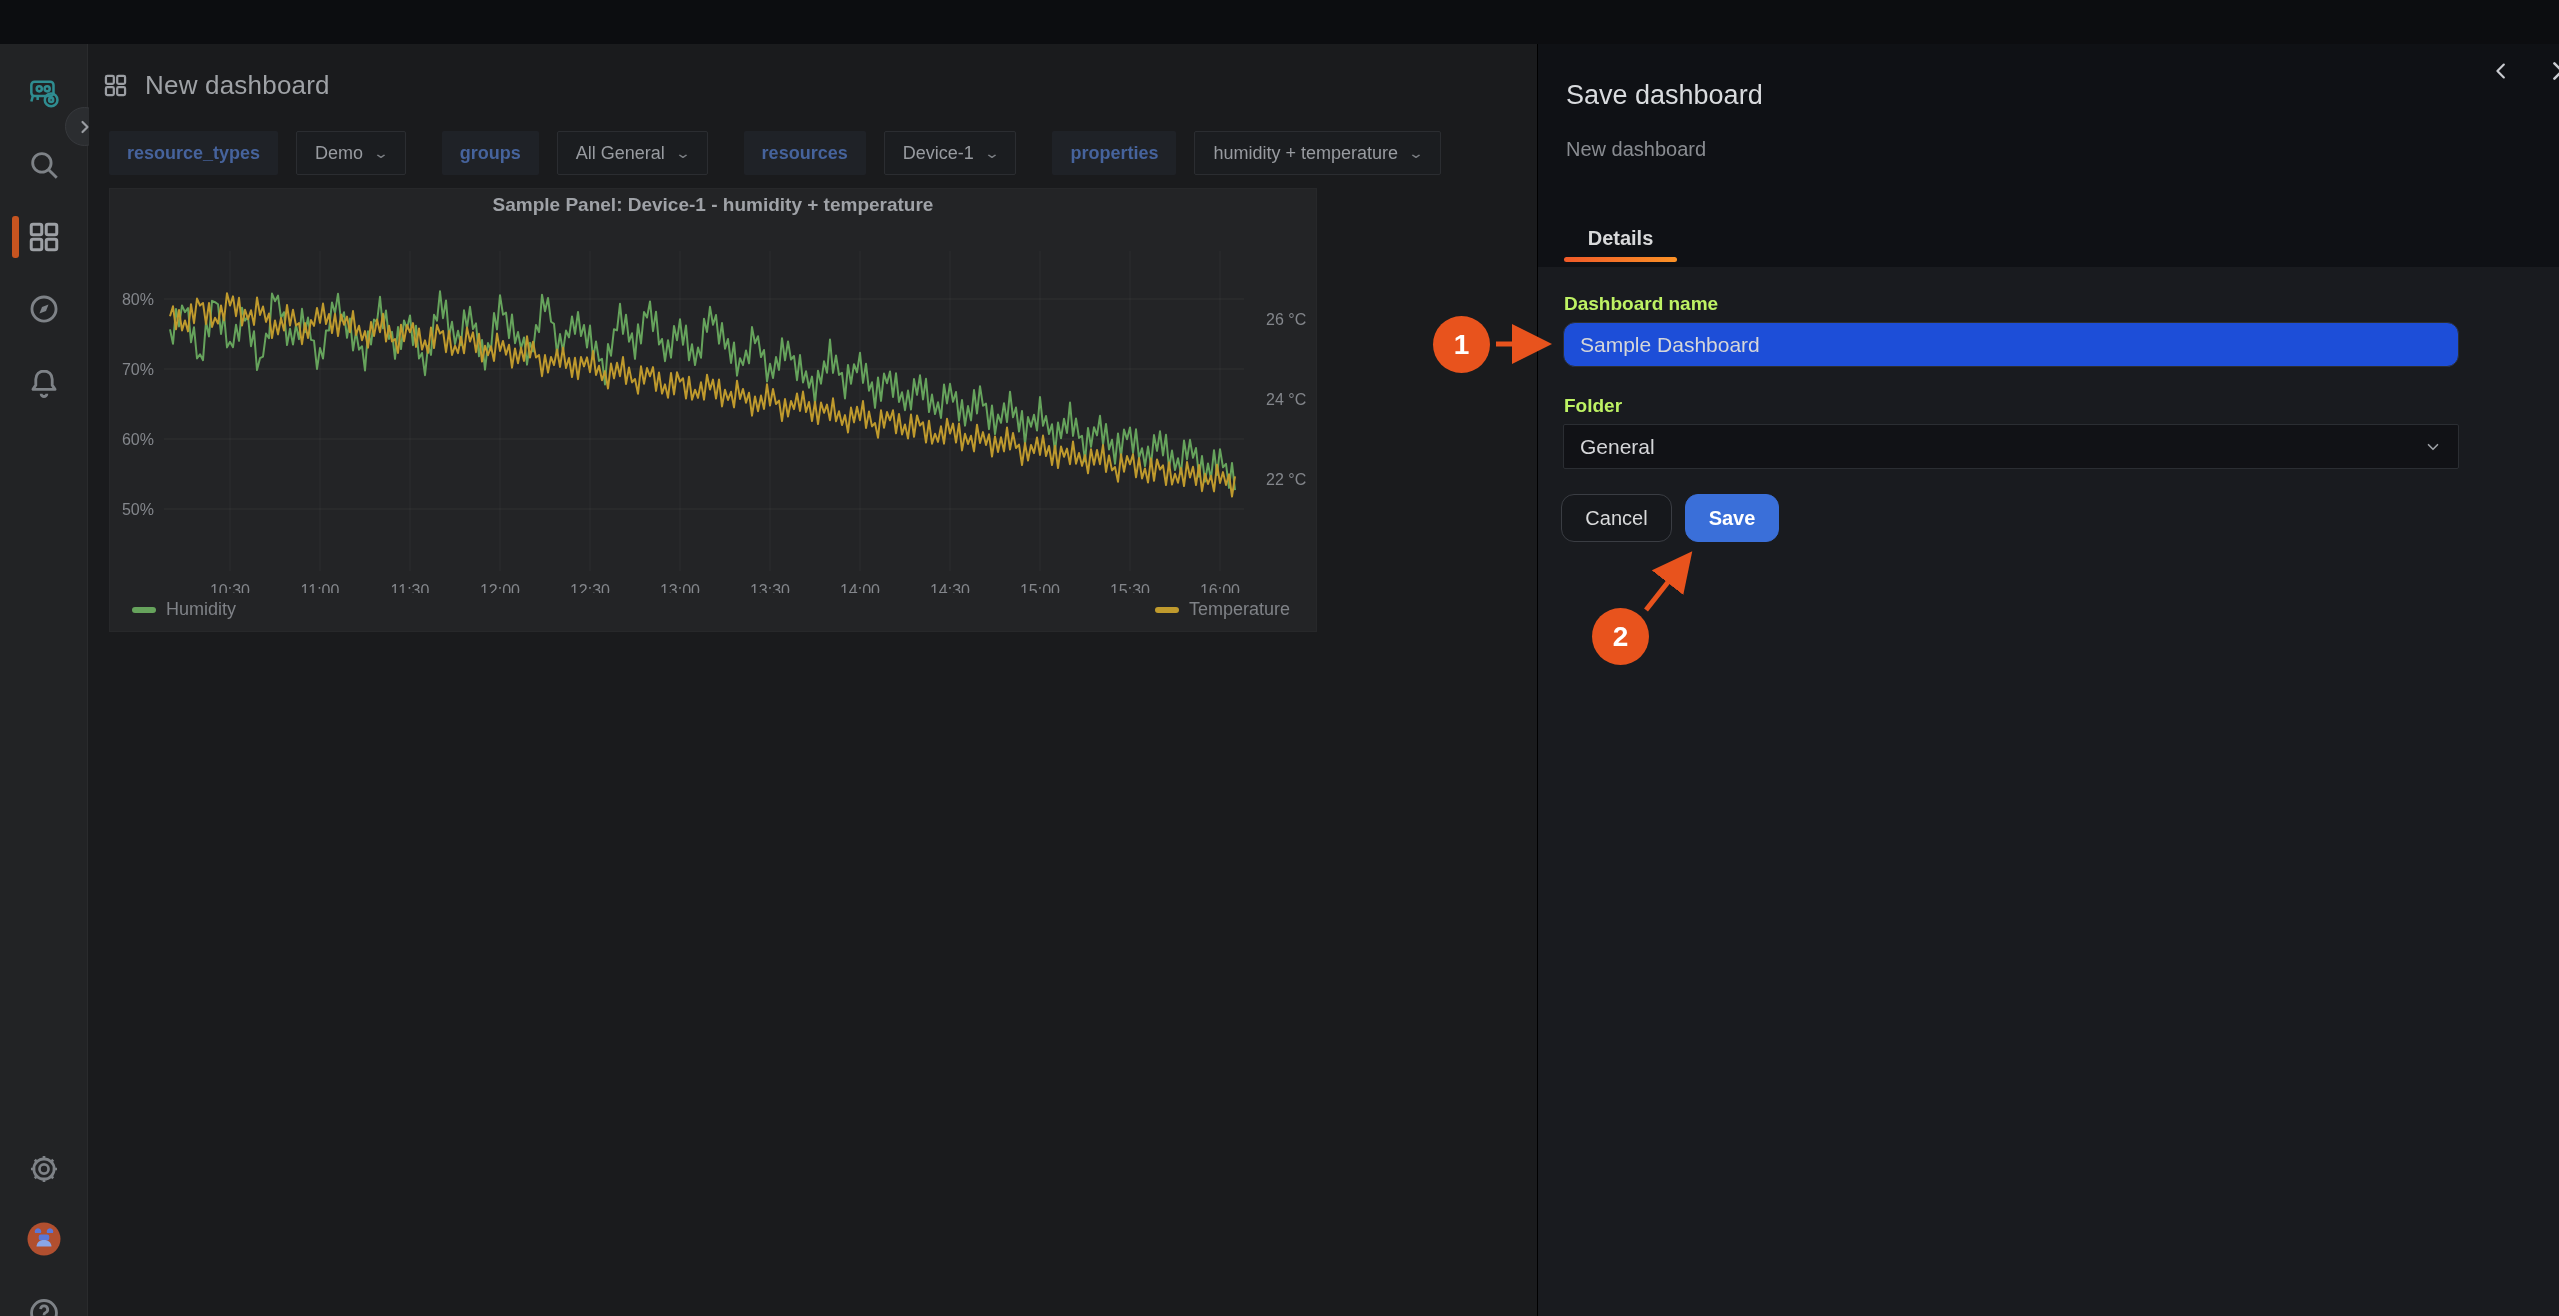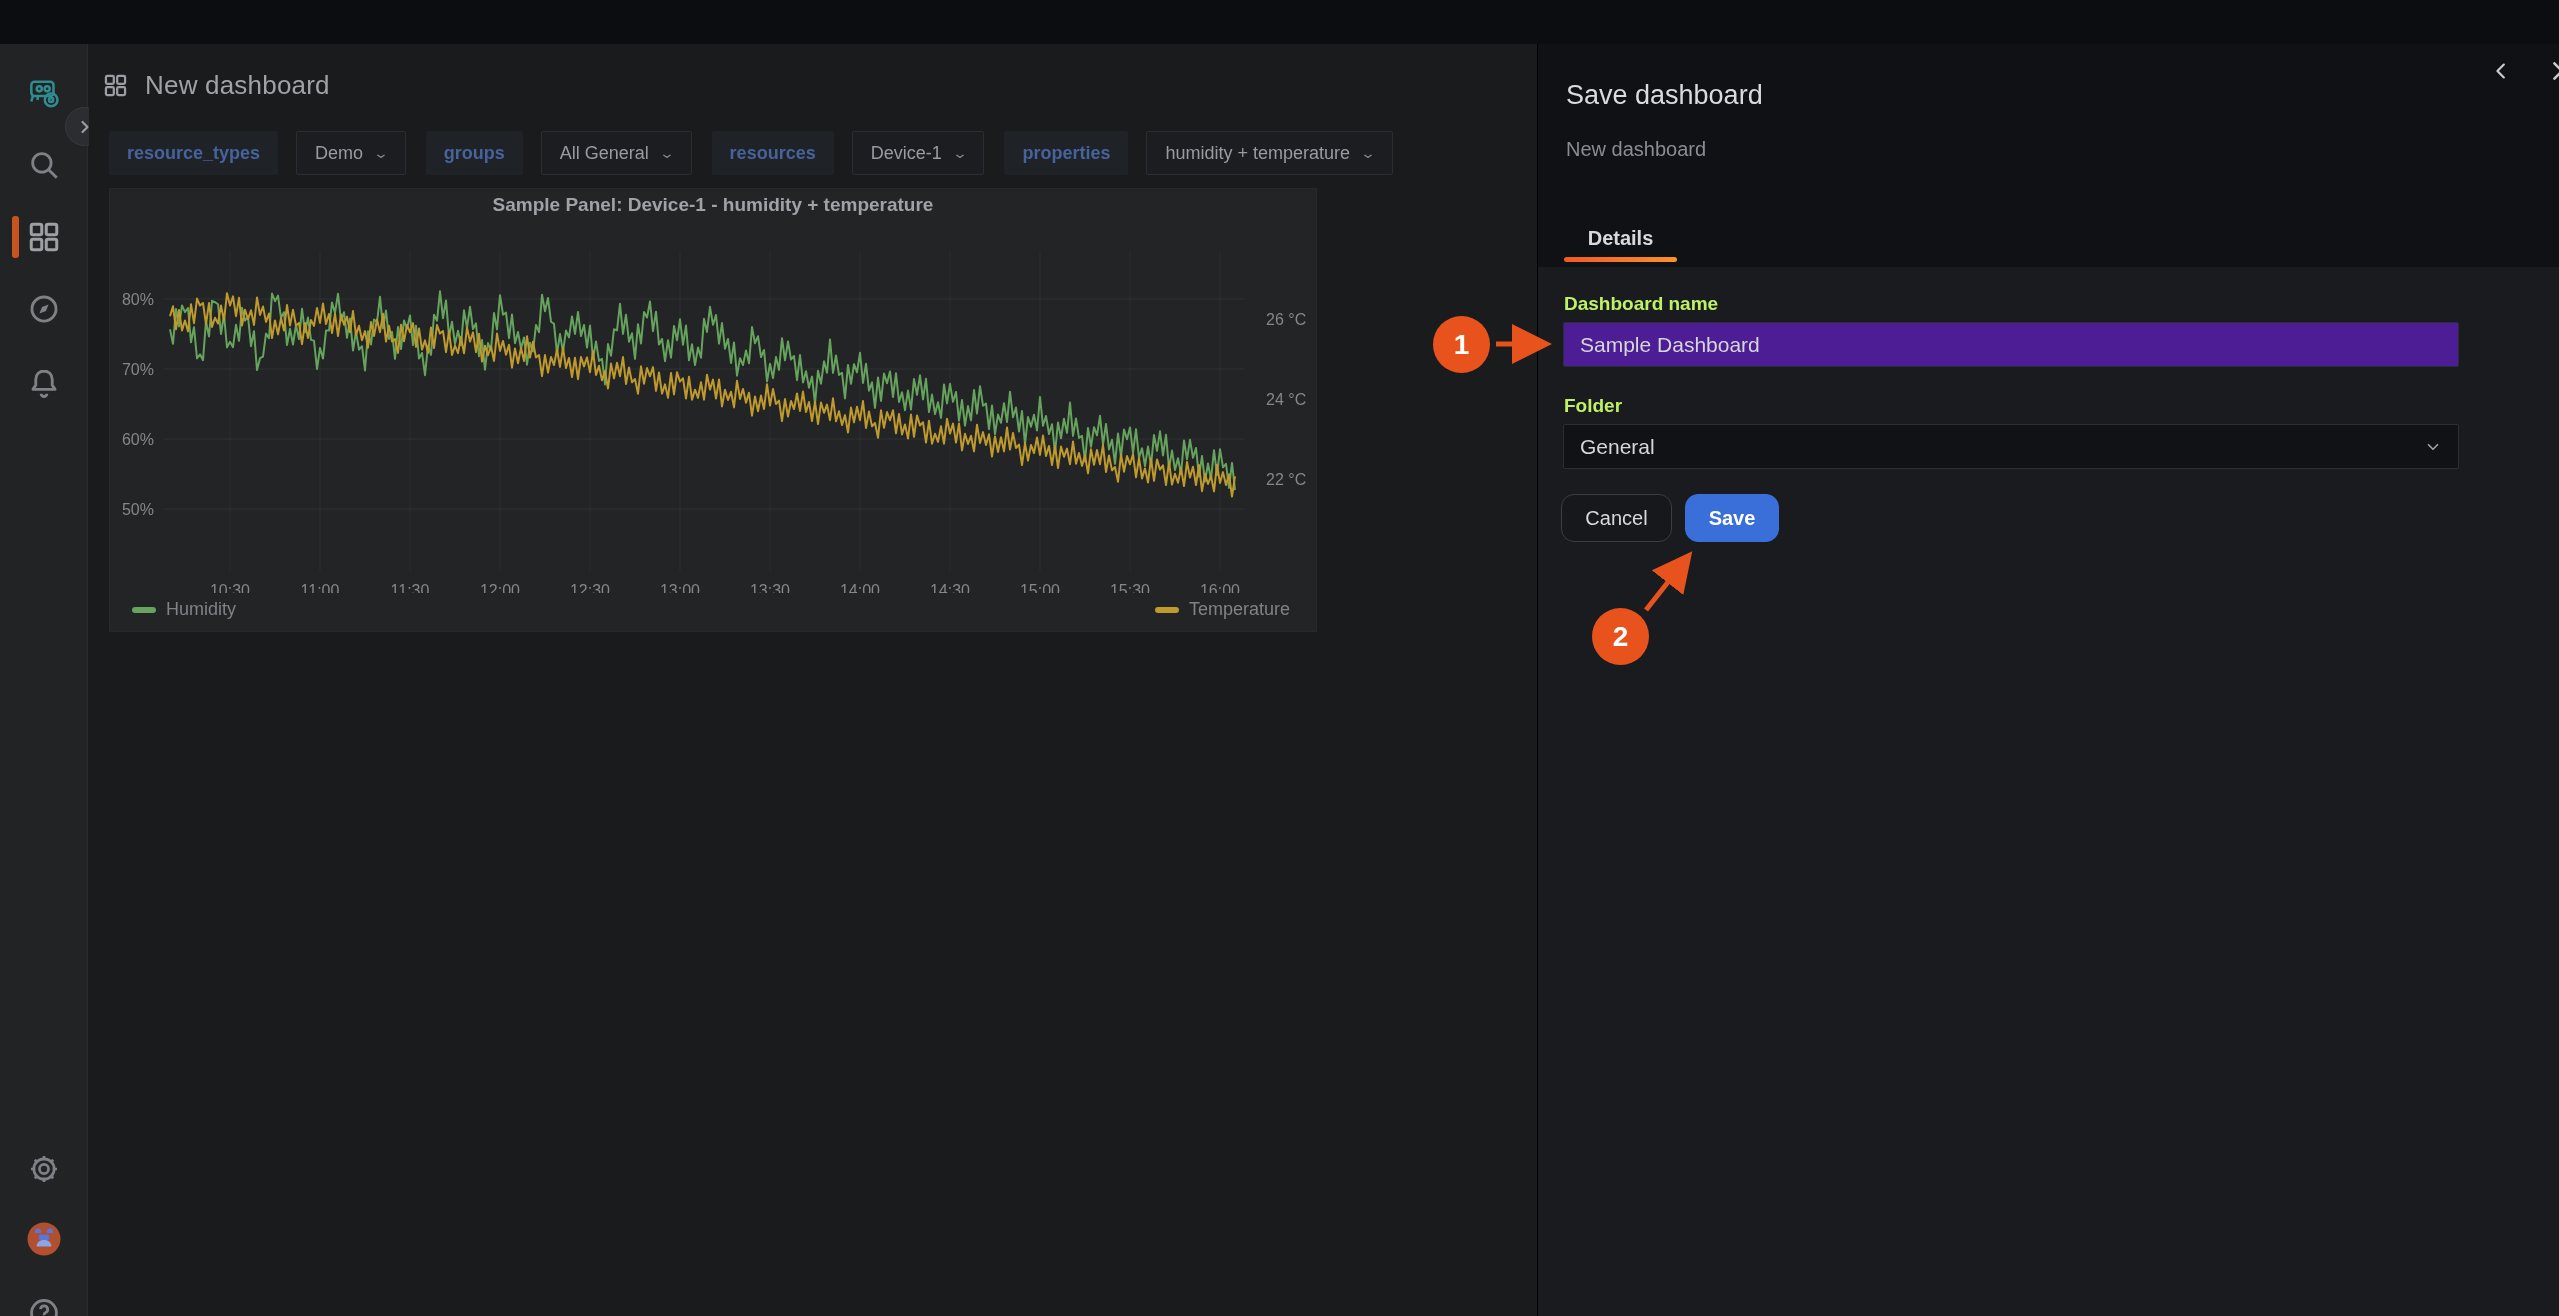--- a/index.html
+++ b/index.html
@@ -10,21 +10,21 @@
   .sidebar{position:absolute;left:0;top:0;width:88px;height:1316px;background:#222325;border-right:1px solid #2a2b2d;}
   .side-icon{position:absolute;left:25px;width:38px;height:38px;display:flex;align-items:center;justify-content:center;cursor:pointer;}
   .side-icon svg{display:block;}
   .active-bar{position:absolute;left:12px;top:172px;width:7px;height:42px;border-radius:3px;background:#c65420;}
   .expand-btn{position:absolute;left:65px;top:63px;width:39px;height:39px;border-radius:50%;background:#2b2d30;border:1px solid #37393d;display:flex;align-items:center;justify-content:center;}
 
   
   .main{position:absolute;left:89px;top:0;width:1448px;height:1316px;background:#1a1b1d;}
   .page-header{position:absolute;left:13px;top:26px;display:flex;align-items:center;gap:16px;}
   .page-title{font-size:26px;color:#9fa2a6;letter-spacing:.2px;}
-  .filters{position:absolute;left:20px;top:87px;display:flex;gap:20px;align-items:center;}
+  .filters{position:absolute;left:20px;top:87px;display:flex;gap:36px;align-items:center;}
   .chip-pair{display:flex;gap:18px;}
   .chip{height:44px;display:flex;align-items:center;padding:0 18px;border-radius:2px;font-size:18px;}
   .chip.label{background:#1f2227;color:#46639c;font-weight:700;}
   .chip.value{background:#1b1d20;border:1px solid #2b2d31;color:#989ba0;gap:12px;cursor:pointer;}
   .chip .caret{color:#7d8085;font-size:14px;transform:scaleX(1.4);}
 
   
   .panel{position:absolute;left:20px;top:144px;width:1208px;height:444px;background:#232426;border:1px solid #27282a;display:flex;flex-direction:column;}
   .panel-title{height:36px;display:flex;align-items:center;justify-content:center;font-size:19px;font-weight:600;color:#9fa2a7;cursor:pointer;}
   .chart-wrap{flex:1;position:relative;}
@@ -38,21 +38,21 @@
   
   .drawer{position:absolute;left:1537px;top:0;width:1060px;height:1316px;background:#0f1115;border-left:1px solid #000;}
   .drawer-close-row{position:absolute;right:18px;top:10px;display:flex;gap:26px;align-items:center;}
   .icon-btn{width:34px;height:34px;display:flex;align-items:center;justify-content:center;cursor:pointer;color:#c9cbd0;}
   .drawer-title{position:absolute;left:28px;top:36px;font-size:27px;color:#d9dbde;}
   .drawer-subtitle{position:absolute;left:28px;top:94px;font-size:20px;color:#898c91;}
   .tab{position:absolute;left:26px;top:183px;width:113px;text-align:center;font-size:20px;font-weight:600;color:#d8d9da;cursor:pointer;}
   .tab-underline{position:absolute;left:26px;top:213px;width:113px;height:5px;border-radius:3px;background:linear-gradient(90deg,#f05a28,#fb9227);}
   .drawer-content{position:absolute;left:0;top:223px;width:1022px;height:1093px;background:#191b1f;}
   .field-label{position:absolute;left:26px;font-size:19px;font-weight:600;color:#bef264;}
-  .text-input{position:absolute;left:25px;width:896px;height:45px;background:#4c1d95;border:1px solid #2b2e33;border-radius:2px;color:#d5d6d9;font-size:21px;padding:16px 16px;outline:none;}
+  .text-input{position:absolute;left:25px;width:896px;height:45px;background:#1d4ed8;border:1px solid #2b2e33;border-radius:12px;color:#d5d6d9;font-size:21px;padding:16px 16px;outline:none;}
   .select{position:absolute;left:25px;width:896px;height:45px;background:#111216;border:1px solid #2b2e33;border-radius:2px;color:#d5d6d9;font-size:21px;display:flex;align-items:center;justify-content:space-between;padding:8px 16px;cursor:pointer;}
   .btn{position:absolute;height:48px;border-radius:13px;font-size:20px;display:flex;align-items:center;justify-content:center;cursor:pointer;}
   .btn-cancel{left:23px;width:111px;background:#16181c;border:1px solid #3a3d43;color:#d8d9da;}
   .btn-save{left:147px;width:94px;background:#3a6fd9;border:1px solid #3a6fd9;color:#ffffff;font-weight:600;}
 
   
   .ann-circle{position:absolute;width:57px;height:57px;border-radius:50%;background:#e8531d;color:#fff;font-size:28px;font-weight:700;display:flex;align-items:center;justify-content:center;z-index:50;}
   .ann-svg{position:absolute;left:0;top:0;width:2559px;height:1316px;pointer-events:none;z-index:49;}
   text{user-select:none;}
 </style>

